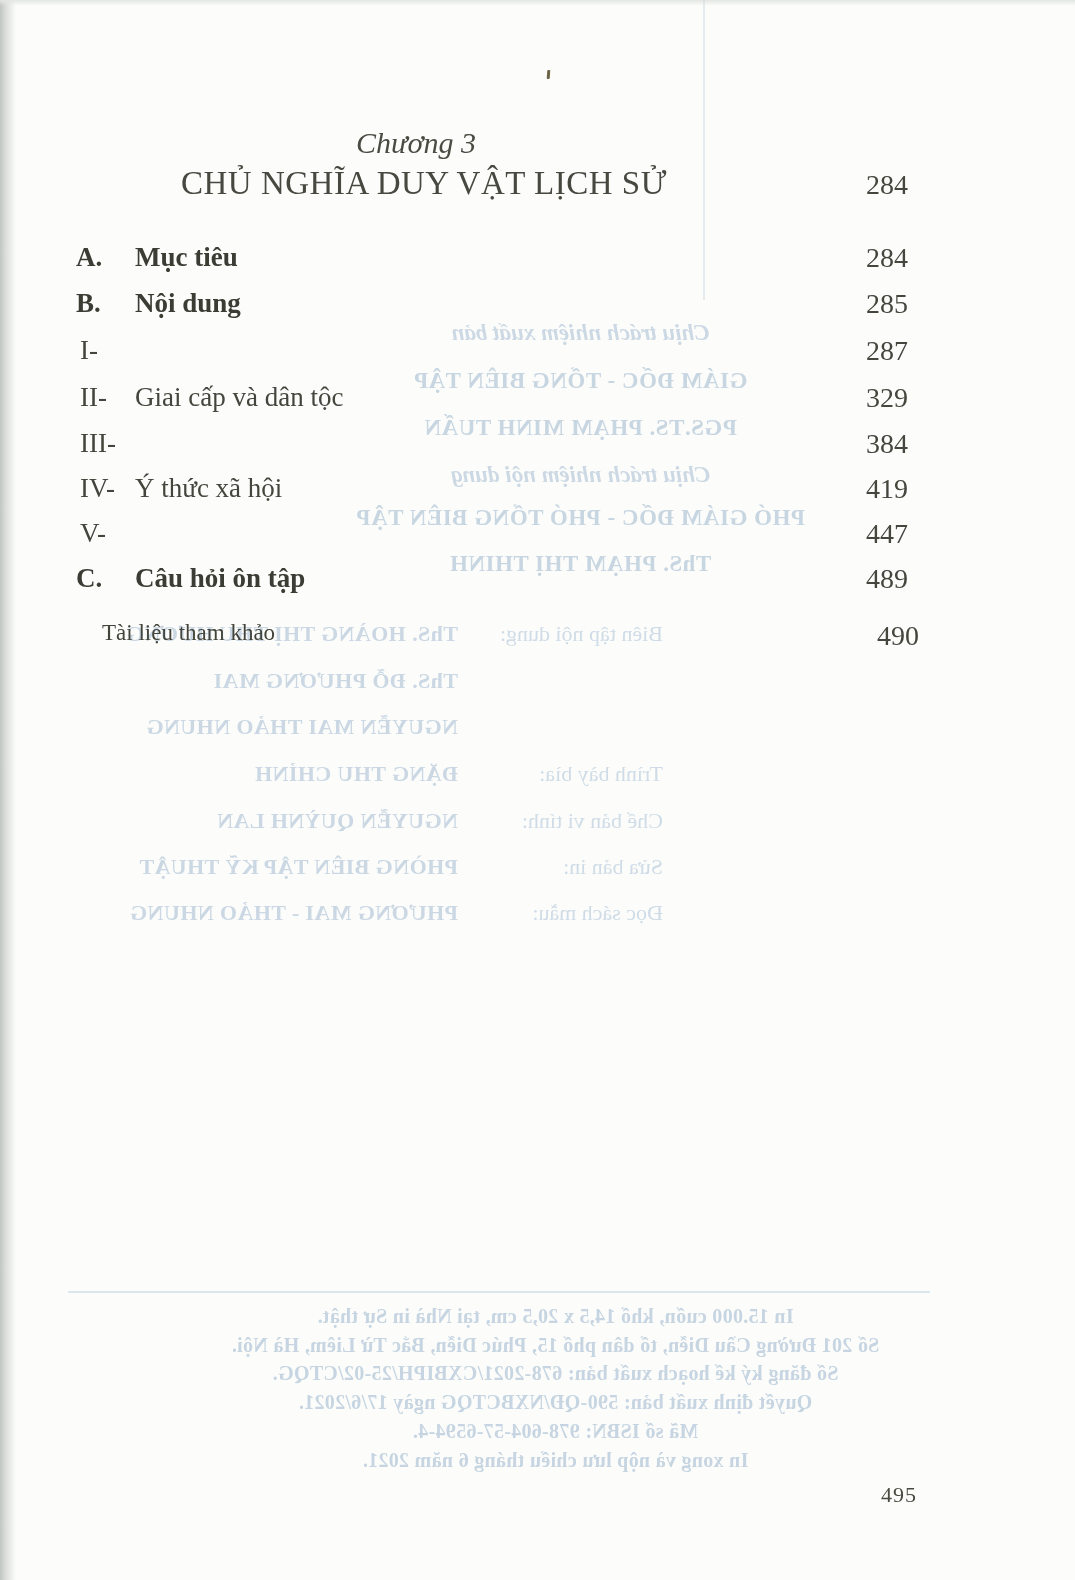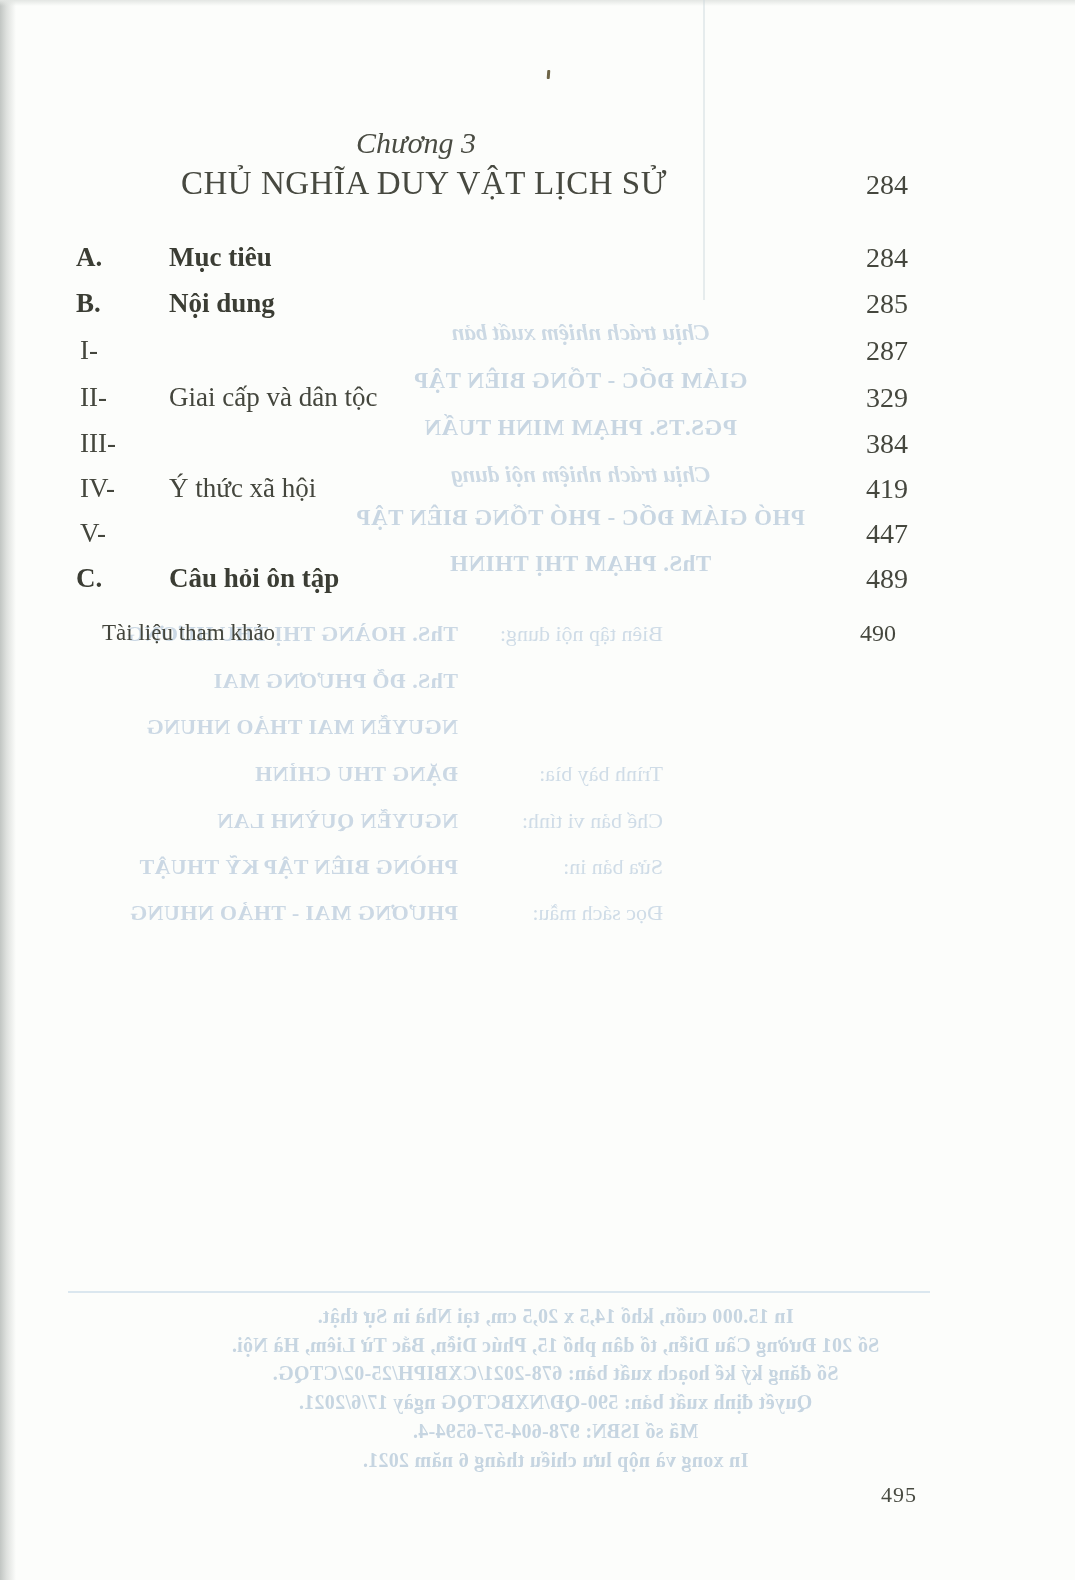--- a/index.html
+++ b/index.html
@@ -56,26 +56,26 @@
     position:absolute;left:181px;top:165px;
     font-size:33px;letter-spacing:.5px;color:#474940;white-space:nowrap;
   }
   .pagenum{
     position:absolute;right:167px;text-align:right;
     font-size:28px;color:#45473e;
   }
   .toc-row{position:absolute;left:0;width:1075px;height:32px;}
   .toc-row .lbl{position:absolute;left:80px;font-size:27px;}
   .toc-row .lbl.letter{left:76px;}
-  .toc-row .ttl{position:absolute;left:135px;font-size:27px;white-space:nowrap;margin-left:34px;}
+  .toc-row .ttl{position:absolute;left:135px;font-size:27px;white-space:nowrap;}
   .toc-row.bold .lbl,.toc-row.bold .ttl{font-weight:bold;color:#3b3d34;}
   .toc-row .num{position:absolute;right:167px;text-align:right;font-size:28px;color:#45473e;}
   .refs-row{position:absolute;left:0;top:620px;width:1075px;height:34px;}
   .refs-row .ttl{position:absolute;left:102px;font-size:23px;color:#43453c;white-space:nowrap;}
-  .refs-row .num{position:absolute;right:179px;font-size:24px;color:#45473e;}
+  .refs-row .num{position:absolute;right:156px;font-size:28px;color:#45473e;}
   .folio{
     position:absolute;right:158px;top:1482px;
     font-size:22px;color:#484a41;letter-spacing:1px;
   }
 </style>
 </head>
 <body>
 
 <div class="page">
 

